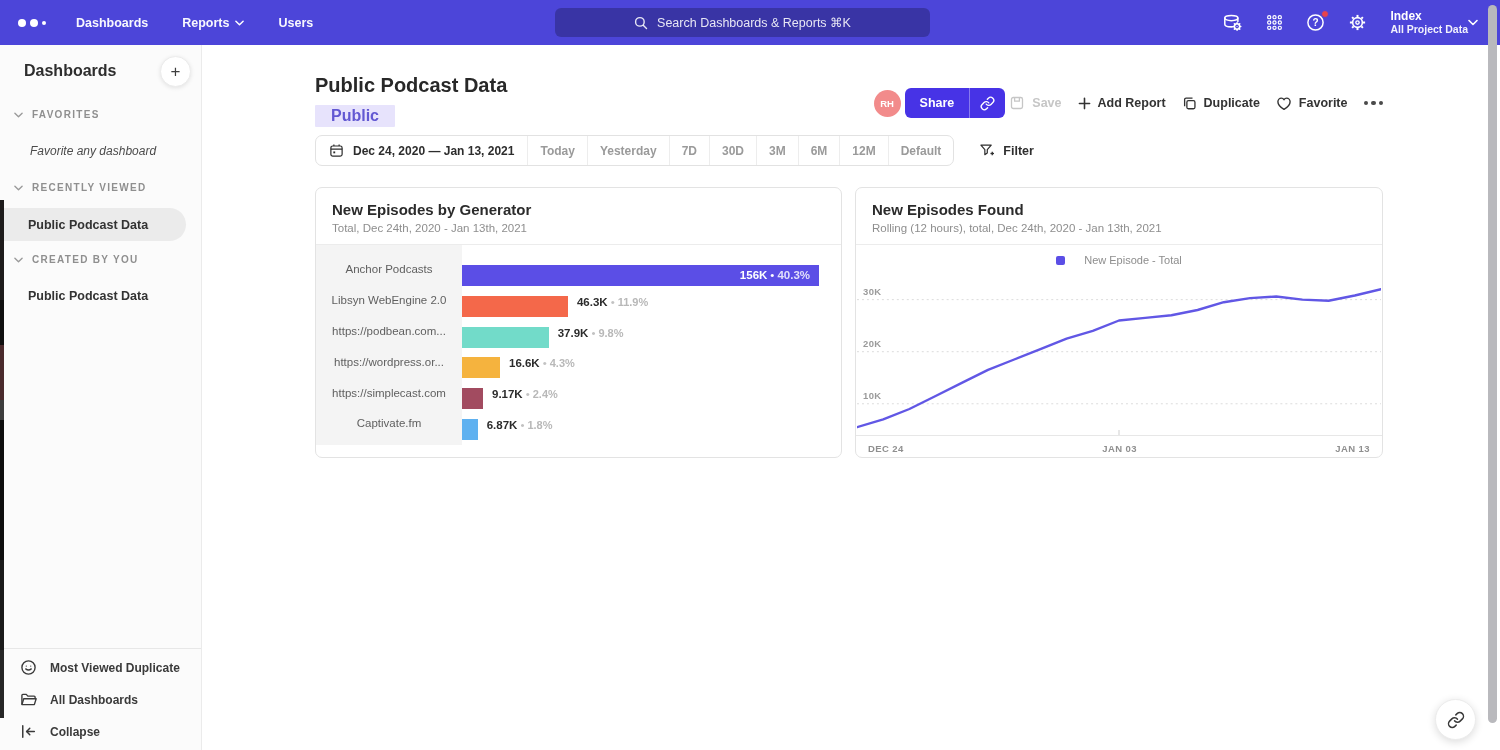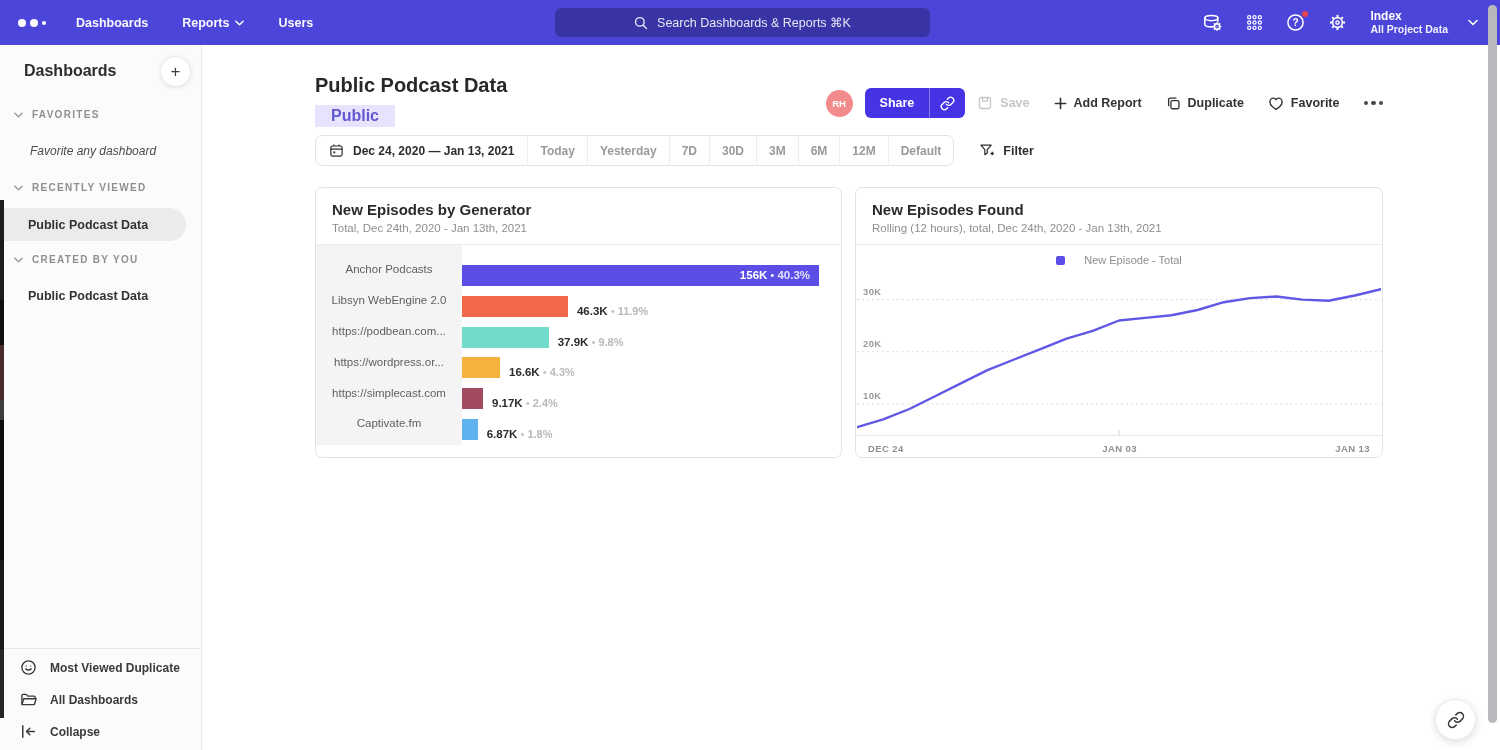--- a/index.html
+++ b/index.html
@@ -12,21 +12,21 @@
   .logo { display:flex; align-items:center; gap:4px; margin-left:18px; }
   .logo i { display:block; border-radius:50%; background:#fff; }
   .logo .d1,.logo .d2 { width:8px; height:8px; }
   .logo .d3 { width:4px; height:4px; }
   .nav-menu { display:flex; align-items:center; gap:34px; margin-left:30px; }
   .nav-item { color:rgba(255,255,255,.96); font-size:12.5px; font-weight:700; display:flex; align-items:center; gap:6px; cursor:pointer; }
   .search { position:absolute; left:555px; top:8px; width:375px; height:29px; background:rgba(0,0,0,.24); border-radius:6px; display:flex; align-items:center; justify-content:center; gap:9px; color:rgba(255,255,255,.88); font-size:12.5px; }
   .nav-right { position:absolute; right:22px; top:0; height:45px; display:flex; align-items:center; gap:23px; color:#fff; }
   .nav-ic { position:relative; display:flex; align-items:center; }
   .help-badge { position:absolute; top:-3px; right:-4px; width:8px; height:8px; border-radius:50%; background:#E8434A; border:1.5px solid #4C45D9; }
-  .project { display:flex; align-items:center; gap:20px; }
+  .project { display:flex; align-items:center; gap:0; }
   .project-name { font-size:12px; font-weight:700; line-height:14px; }
   .project-sub { font-size:10.5px; font-weight:600; opacity:.92; line-height:13px; }
 
   
   .scroll-thumb { position:absolute; right:3px; top:5px; width:9px; height:718px; border-radius:5px; background:#b9b9bd; z-index:60; }
   .edge-seg { position:absolute; left:0; width:4px; z-index:55; }
 
   
   .sidebar { position:absolute; left:0; top:45px; width:202px; bottom:0; background:#fbfbfb; border-right:1px solid #ebebeb; }
   .sb-title { position:absolute; left:24px; top:17px; font-size:16px; font-weight:700; color:#2d2d2d; }
@@ -37,21 +37,21 @@
   .sb-row { position:absolute; left:0; width:186px; height:33px; display:flex; align-items:center; padding-left:28px; font-size:12.5px; font-weight:700; color:#333; border-radius:0 17px 17px 0; cursor:pointer; }
   .sb-row.active { background:#ebebeb; }
   .sb-footer { position:absolute; left:0; right:0; bottom:0; height:102px; border-top:1px solid #e7e7e7; background:#fbfbfb; }
   .sb-foot-item { position:absolute; left:20px; display:flex; align-items:center; gap:13px; font-size:12px; font-weight:700; color:#3a3a3a; cursor:pointer; }
 
   
   .main { position:absolute; left:202px; top:45px; right:0; bottom:0; background:#fff; }
   .page-title { position:absolute; left:113px; top:29px; font-size:20px; font-weight:700; color:#282828; }
   .badge { position:absolute; left:113px; top:60px; background:#E7E3FC; color:#6258D2; font-size:16px; font-weight:700; padding:2px 16px; border-radius:1px; }
 
-  .actions { position:absolute; top:43px; right:117px; display:flex; align-items:center; gap:24px;justify-content:center; }
+  .actions { position:absolute; top:43px; right:117px; display:flex; align-items:center; gap:16px;justify-content:center; }
   .avatar { width:27px; height:27px; border-radius:50%; background:#F28B8B; color:#fff; font-size:9.5px; font-weight:700; display:flex; align-items:center; justify-content:center; margin-right:-12px; cursor:pointer; }
   .share-group { display:flex; height:30px; margin-right:-12px; cursor:pointer; }
   .share-main { background:#4733E6; color:#fff; font-size:12.5px; font-weight:700; display:flex; align-items:center; padding:12px 15px; border-radius:6px 0 0 6px; }
   .share-link { background:#4733E6; width:36px; display:flex; align-items:center; justify-content:center; border-left:1px solid rgba(255,255,255,.35); border-radius:0 6px 6px 0; }
   .act { display:flex; align-items:center; gap:7px; font-size:12.5px; font-weight:700; color:#333; cursor:pointer; }
   .act.disabled { color:#c6c6c6; cursor:default; }
   .more-dots { display:flex; gap:3px; cursor:pointer; }
   .more-dots i { width:4.5px; height:4.5px; border-radius:50%; background:#4a4a4a; display:block; }
 
   
@@ -66,21 +66,21 @@
   .card1 { left:113px; width:527px; }
   .card2 { left:653px; width:528px; }
   .card-head { padding:13px 16px 10px; border-bottom:1px solid #ececec; }
   .card-title { font-size:15px; font-weight:700; color:#2b2b2b; margin-bottom:4px; }
   .card-sub { font-size:11.5px; color:#8e8e8e; }
 
   
   .bars-wrap { padding:9px 0 6px; background:linear-gradient(to right, #f4f4f4 146px, rgba(0,0,0,0) 146px); }
   .bar-row { display:flex; align-items:center; height:30.8px; }
   .bar-cat { width:146px; text-align:center; font-size:11.5px; color:#5f5f5f; white-space:nowrap; overflow:hidden; }
-  .bar-area { flex:1; display:flex; align-items:flex-end; padding-right:22px;margin-top:12px; }
+  .bar-area { flex:1; display:flex; align-items:flex-start; padding-right:22px;margin-top:12px; }
   .bar { height:21px; display:flex; align-items:center; justify-content:flex-end; }
   .bar-val-in { padding-right:9px; font-size:11.5px; color:#fff; white-space:nowrap; }
   .bar-val-in .v { font-weight:700; }
   .bar-val-in .p { color:rgba(255,255,255,.82); font-weight:600; }
   .bar-val { margin-left:9px; font-size:11.5px; white-space:nowrap; }
   .bar-val .v { font-weight:700; color:#2b2b2b; }
   .bar-val .sep { color:#c2c2c2; }
   .bar-val .p { color:#b8b8b8; font-weight:600; font-size:11px; }
   .sep { padding:0 3px; }
 

